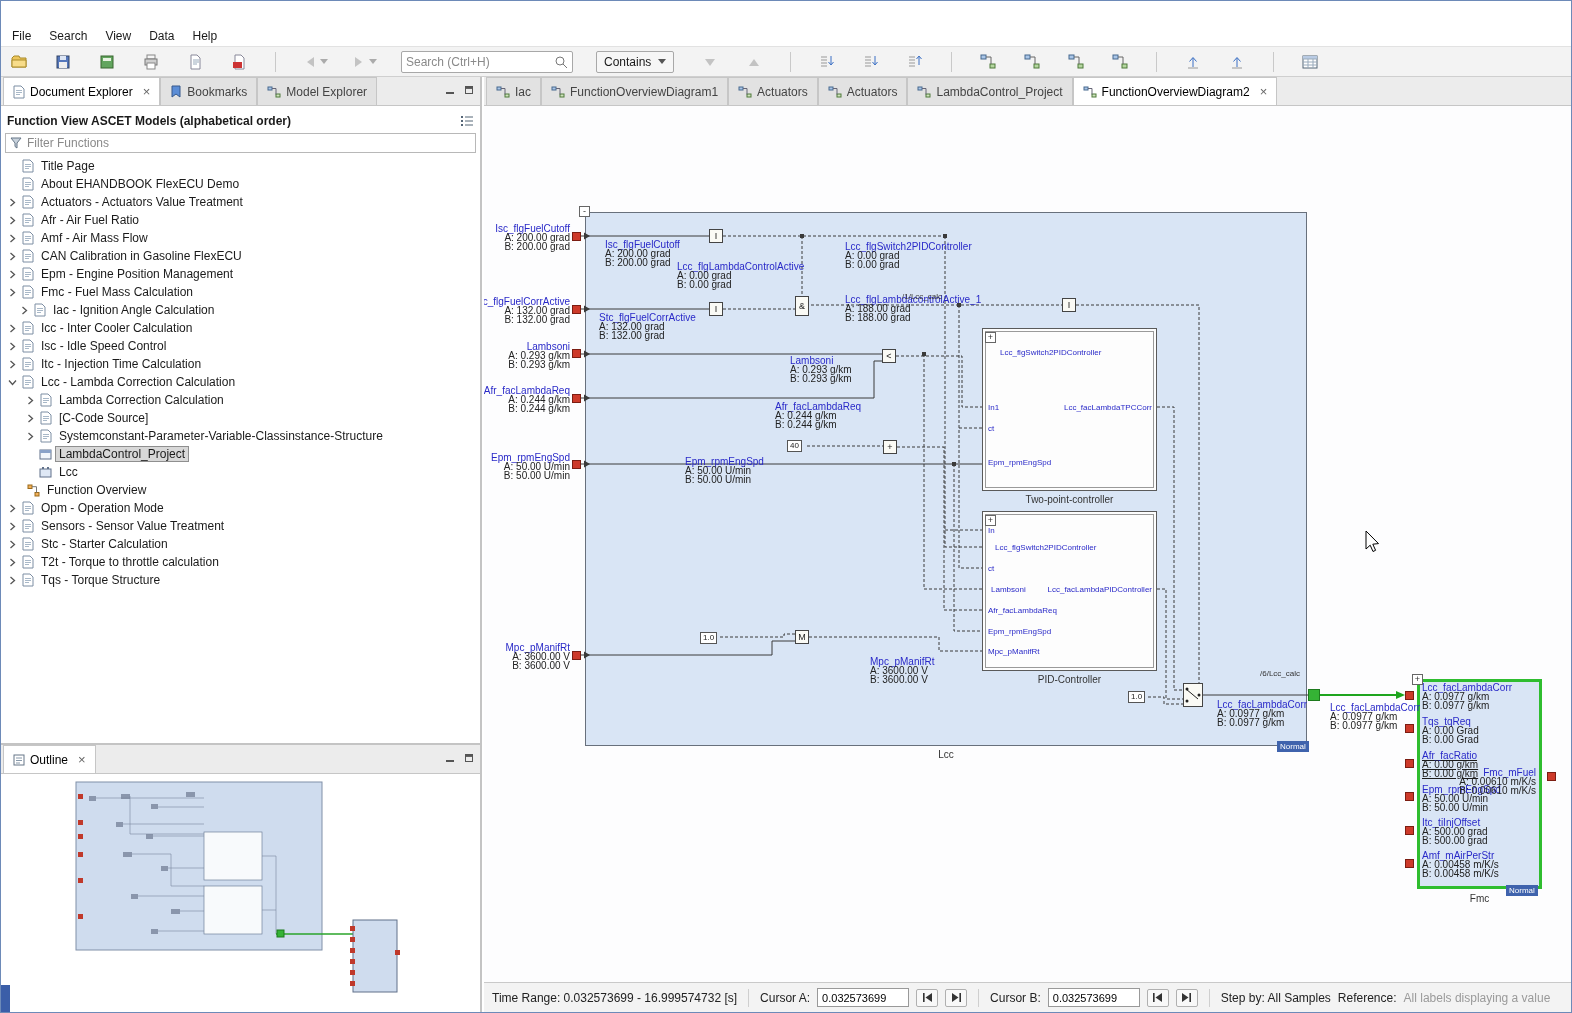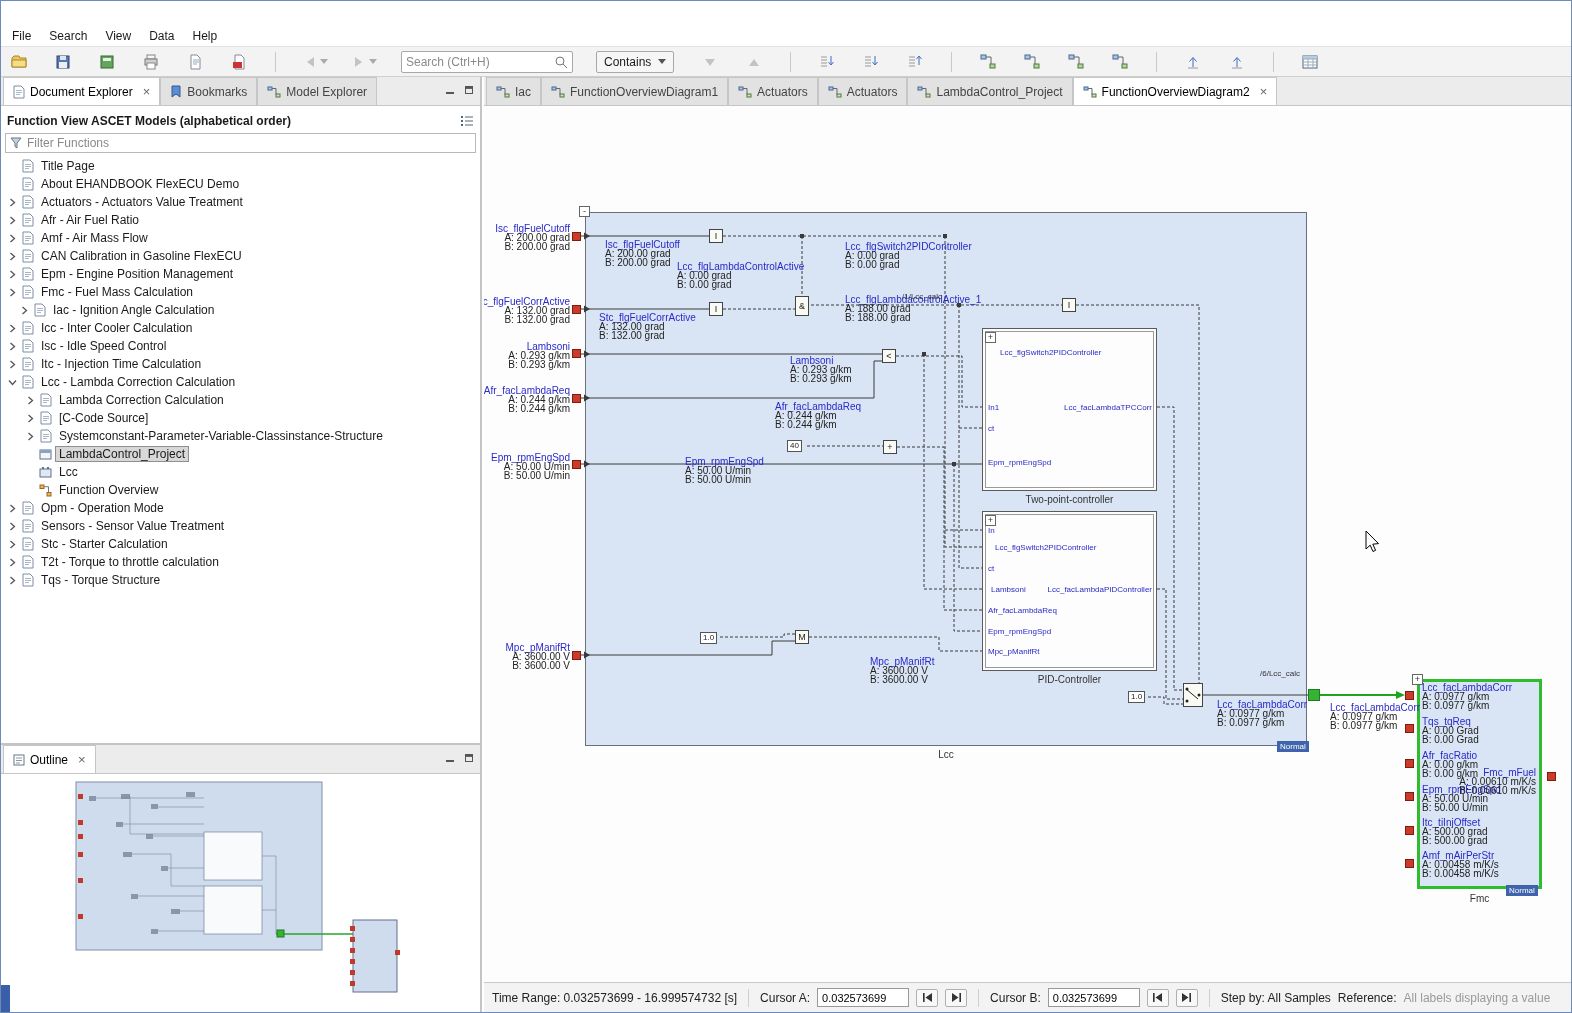--- a/index.html
+++ b/index.html
@@ -541,21 +541,21 @@
           <span class="chev"></span>
           <span class="titem-ic">
             <svg width="13" height="13">
               <rect x="1" y="3" width="11" height="8" fill="#dfe8f5" stroke="#60708a"></rect>
               <rect x="3" y="1" width="2" height="2" fill="#60708a"></rect>
               <rect x="8" y="1" width="2" height="2" fill="#60708a"></rect>
             </svg>
           </span>
           <span class="lbl">Lcc</span>
         </div>
-        <div class="tree-row" style="padding-left: 22px;">
+        <div class="tree-row" style="padding-left: 10px;">
           <span class="chev"></span>
           <span class="titem-ic">
             <svg width="13" height="13">
               <rect x="1" y="1" width="4" height="3.5" fill="#f2b05a" stroke="#9a6a1a"></rect>
               <rect x="8" y="8.5" width="4" height="3.5" fill="#f2b05a" stroke="#9a6a1a"></rect>
               <path d="M5 2.7 h4.5 v6" fill="none" stroke="#777"></path>
             </svg>
           </span>
           <span class="lbl">Function Overview</span>
         </div>
@@ -927,21 +927,21 @@
           <div class="sig" style="top: 577px; left: 938px;">
             <div class="n">Lcc_facLambdaCorr</div>
             <div class="v">A: 0.0977 g/km</div>
             <div class="v">B: 0.0977 g/km</div>
           </div>
           <div class="sig" style="top: 611px; left: 938px;">
             <div class="n">Tqs_tqReq</div>
             <div class="v">A: 0.00 Grad</div>
             <div class="v">B: 0.00 Grad</div>
           </div>
-          <div class="sig" style="top: 645px; left: 938px;">
+          <div class="sig" style="top: 645px; left: 938px; text-decoration: underline;">
             <div class="n">Afr_facRatio</div>
             <div class="v">A: 0.00 g/km</div>
             <div class="v">B: 0.00 g/km</div>
           </div>
           <div class="sig" style="top: 679px; left: 938px;">
             <div class="n">Epm_rpmEngSpd</div>
             <div class="v">A: 50.00 U/min</div>
             <div class="v">B: 50.00 U/min</div>
           </div>
           <div class="sig" style="top: 712px; left: 938px;">

